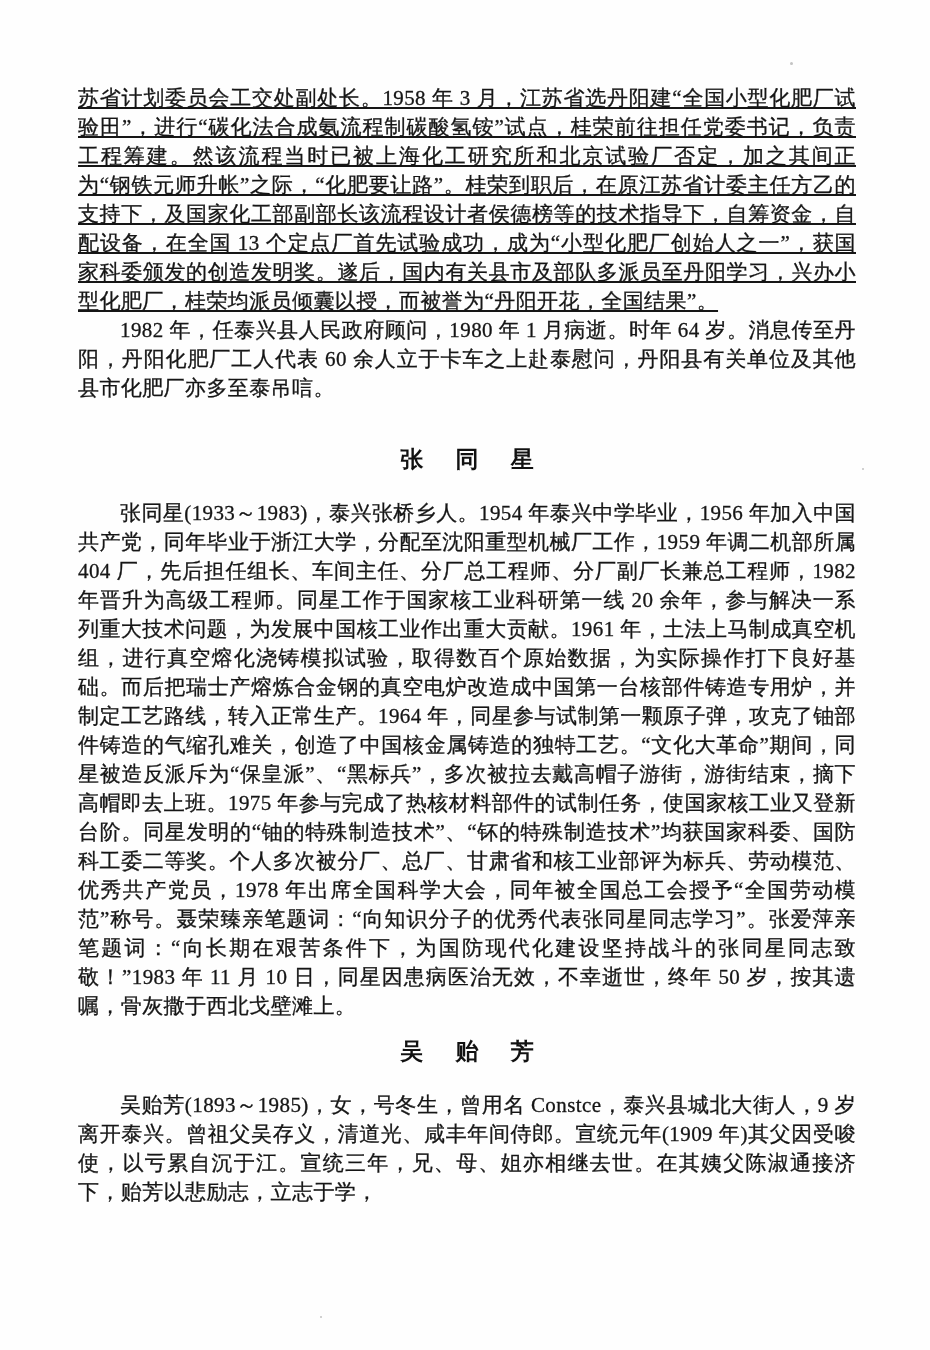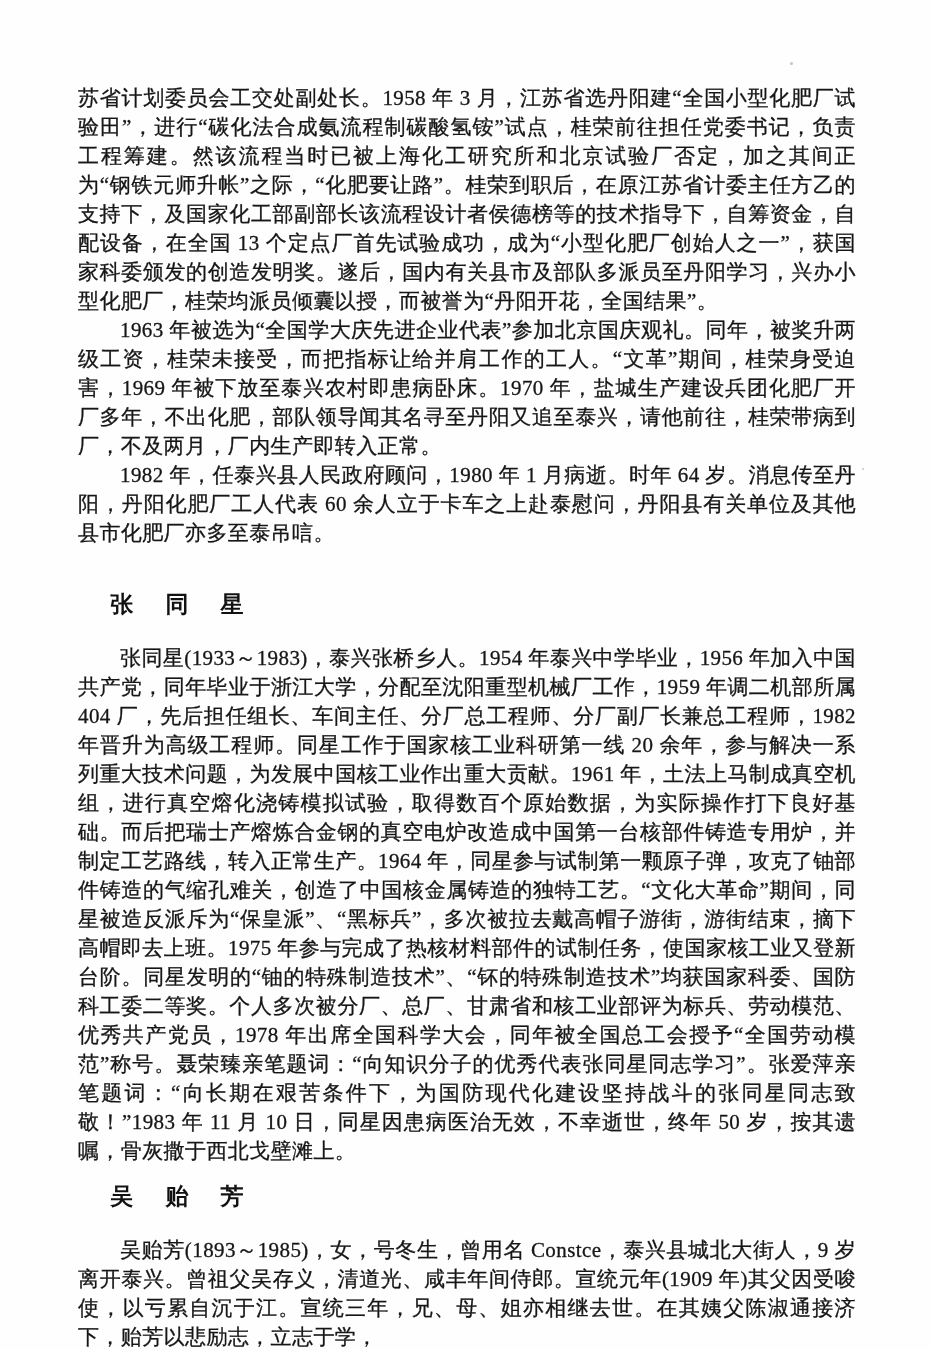--- a/index.html
+++ b/index.html
@@ -28,27 +28,29 @@
     font-size: 21px;
     line-height: 29px;
     text-align: justify;
     text-justify: inter-ideograph;
     letter-spacing: 0.4px;
     text-indent: 2em;
     -webkit-text-stroke: 0.3px #161616;
   }
   .para.continued {
     text-indent: 0;
+    text-decoration: underline;
   }
   .section-heading {
     margin: 42px 0 26px 0;
     font-family: "Liberation Sans", "DejaVu Sans", sans-serif;
     font-size: 23px;
     font-weight: bold;
     line-height: 28px;
+    text-align: center;
     letter-spacing: 1.4em;
     text-indent: 1.4em; 
     color: #111111;
   }
   .section-heading.second {
     margin-top: 16px;
   }
   
   .speck {
     position: absolute;
@@ -61,21 +63,20 @@
   .speck.s3 { left: 320px; top: 1316px; width: 2px; height: 2px; }
 </style>
 </head>
 <body>
 
 <div class="scan-page">
   <div class="text-column">
 
     <p class="para continued">苏省计划委员会工交处副处长。1958 年 3 月，江苏省选丹阳建“全国小型化肥厂试验田”，进行“碳化法合成氨流程制碳酸氢铵”试点，桂荣前往担任党委书记，负责工程筹建。然该流程当时已被上海化工研究所和北京试验厂否定，加之其间正为“钢铁元师升帐”之际，“化肥要让路”。桂荣到职后，在原江苏省计委主任方乙的支持下，及国家化工部副部长该流程设计者侯德榜等的技术指导下，自筹资金，自配设备，在全国 13 个定点厂首先试验成功，成为“小型化肥厂创始人之一”，获国家科委颁发的创造发明奖。遂后，国内有关县市及部队多派员至丹阳学习，兴办小型化肥厂，桂荣均派员倾囊以授，而被誉为“丹阳开花，全国结果”。</p>
 
-    <p class="para">1963 年被选为“全国学大庆先进企业代表”参加北京国庆观礼。同年，被奖升两级工资，桂荣未接受，而把指标让给并肩工作的工人。“文革”期间，桂荣身受迫害，1969 年被下放至泰兴农村即患病卧床。1970 年，盐城生产建设兵团化肥厂开厂多年，不出化肥，部队领导闻其名寻至丹阳又追至泰兴，请他前往，桂荣带病到厂，不及两月，厂内生产即转入正常。</p>
 
     <p class="para">1982 年，任泰兴县人民政府顾问，1980 年 1 月病逝。时年 64 岁。消息传至丹阳，丹阳化肥厂工人代表 60 余人立于卡车之上赴泰慰问，丹阳县有关单位及其他县市化肥厂亦多至泰吊唁。</p>
 
     <h2 class="section-heading">张同星</h2>
 
     <p class="para">张同星(1933～1983)，泰兴张桥乡人。1954 年泰兴中学毕业，1956 年加入中国共产党，同年毕业于浙江大学，分配至沈阳重型机械厂工作，1959 年调二机部所属 404 厂，先后担任组长、车间主任、分厂总工程师、分厂副厂长兼总工程师，1982 年晋升为高级工程师。同星工作于国家核工业科研第一线 20 余年，参与解决一系列重大技术问题，为发展中国核工业作出重大贡献。1961 年，土法上马制成真空机组，进行真空熔化浇铸模拟试验，取得数百个原始数据，为实际操作打下良好基础。而后把瑞士产熔炼合金钢的真空电炉改造成中国第一台核部件铸造专用炉，并制定工艺路线，转入正常生产。1964 年，同星参与试制第一颗原子弹，攻克了铀部件铸造的气缩孔难关，创造了中国核金属铸造的独特工艺。“文化大革命”期间，同星被造反派斥为“保皇派”、“黑标兵”，多次被拉去戴高帽子游街，游街结束，摘下高帽即去上班。1975 年参与完成了热核材料部件的试制任务，使国家核工业又登新台阶。同星发明的“铀的特殊制造技术”、“钚的特殊制造技术”均获国家科委、国防科工委二等奖。个人多次被分厂、总厂、甘肃省和核工业部评为标兵、劳动模范、优秀共产党员，1978 年出席全国科学大会，同年被全国总工会授予“全国劳动模范”称号。聂荣臻亲笔题词：“向知识分子的优秀代表张同星同志学习”。张爱萍亲笔题词：“向长期在艰苦条件下，为国防现代化建设坚持战斗的张同星同志致敬！”1983 年 11 月 10 日，同星因患病医治无效，不幸逝世，终年 50 岁，按其遗嘱，骨灰撒于西北戈壁滩上。</p>
 
     <h2 class="section-heading second">吴贻芳</h2>
 
     <p class="para">吴贻芳(1893～1985)，女，号冬生，曾用名 Constce，泰兴县城北大街人，9 岁离开泰兴。曾祖父吴存义，清道光、咸丰年间侍郎。宣统元年(1909 年)其父因受唆使，以亏累自沉于江。宣统三年，兄、母、姐亦相继去世。在其姨父陈淑通接济下，贻芳以悲励志，立志于学，</p>

